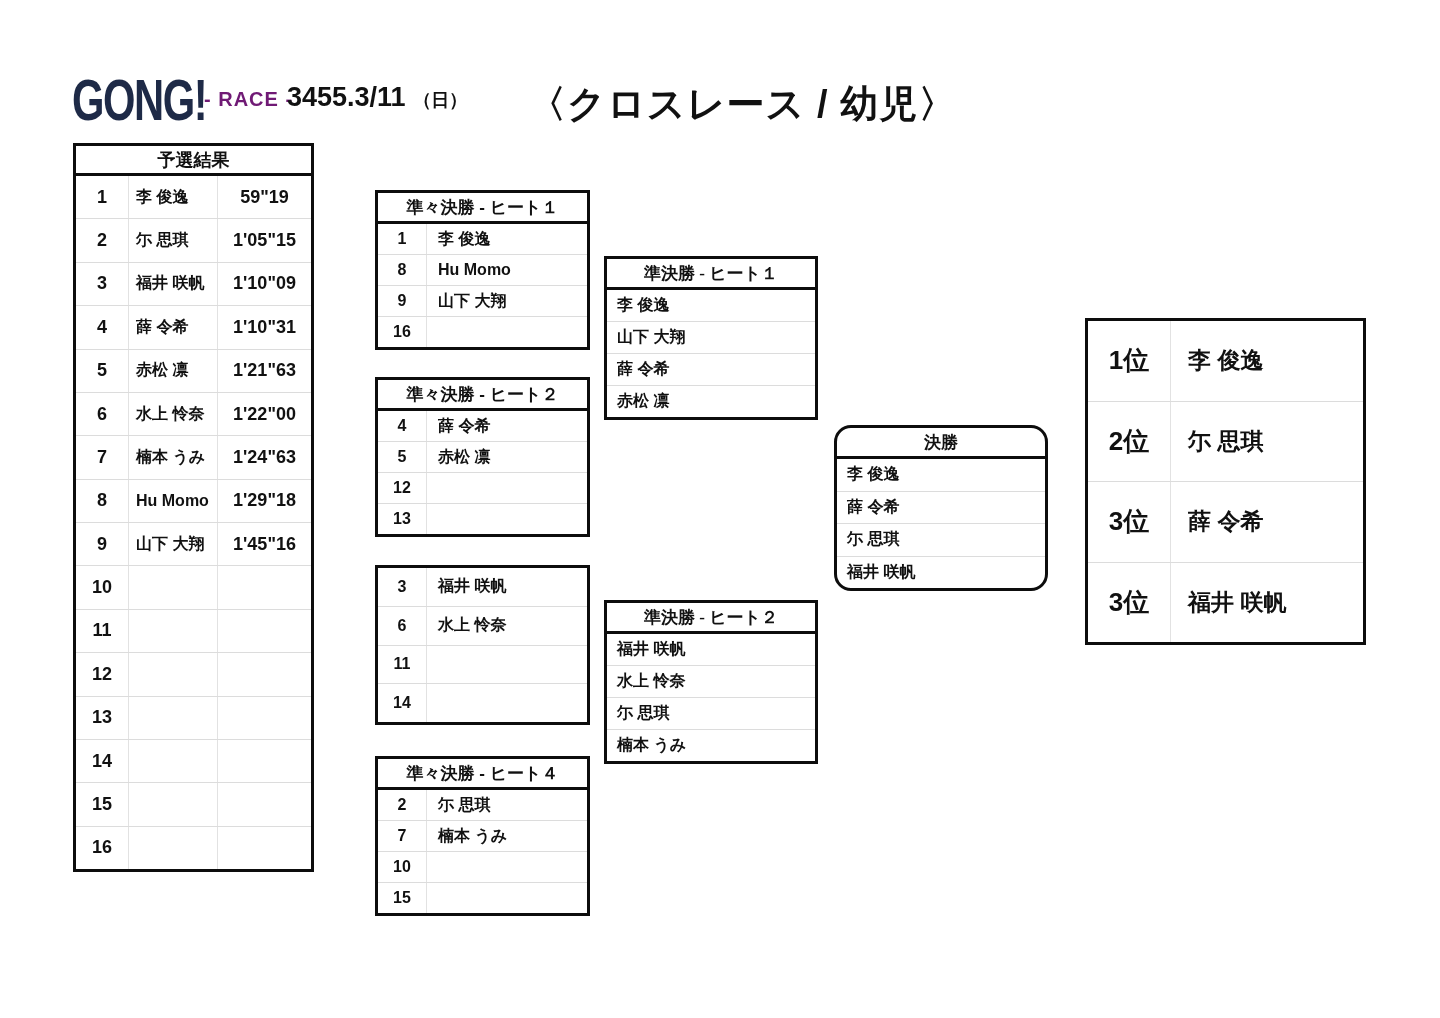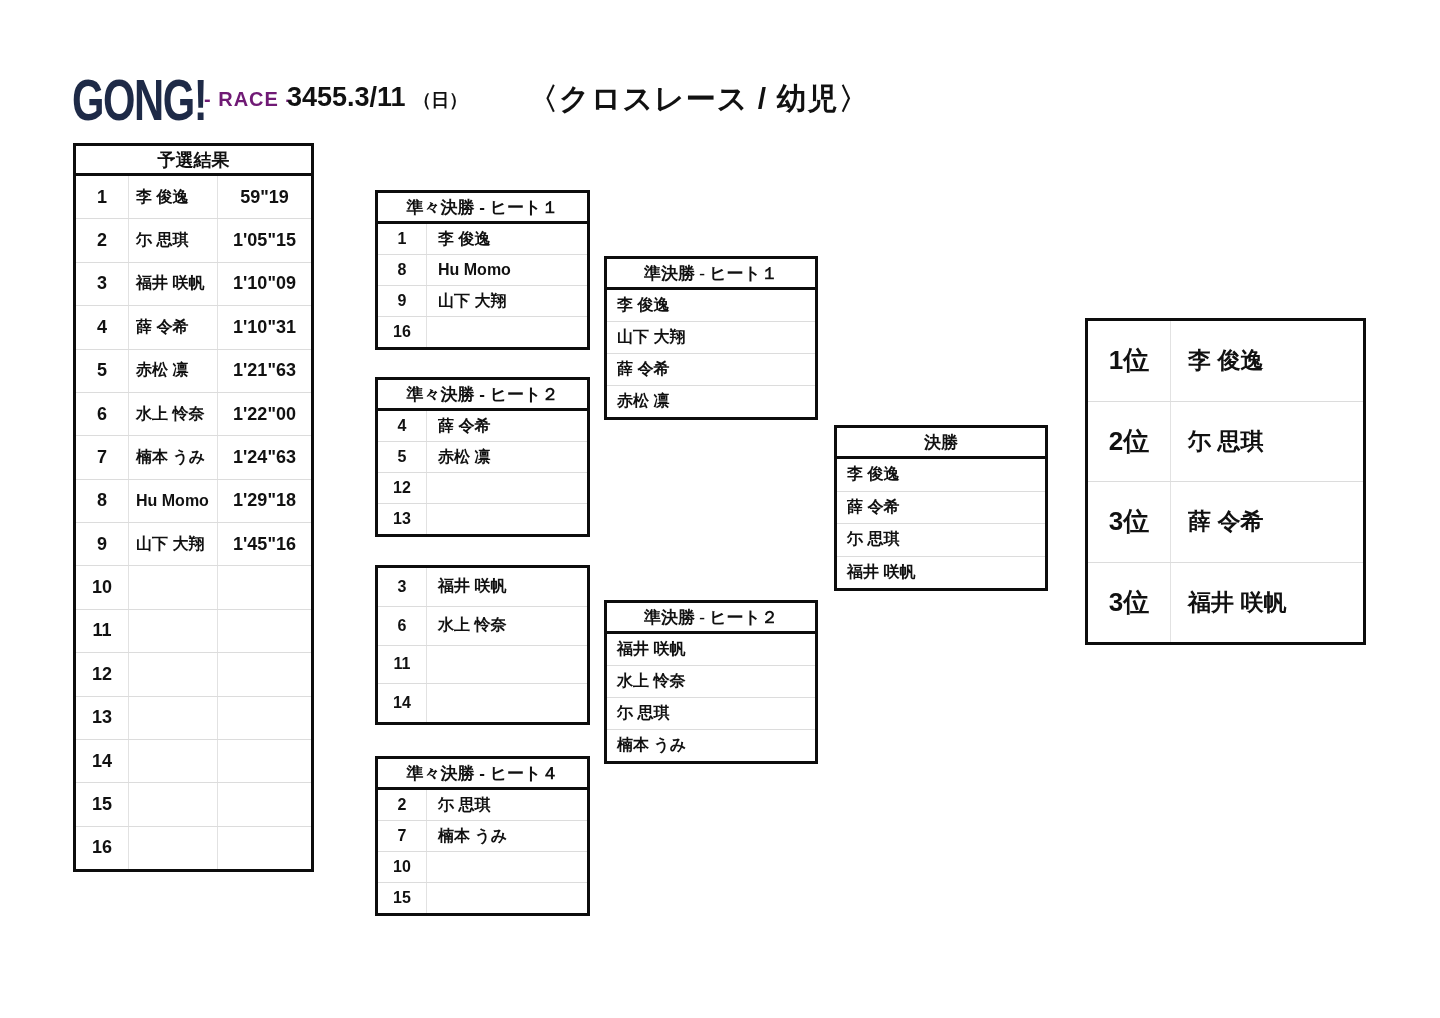--- a/index.html
+++ b/index.html
@@ -8,21 +8,21 @@
 
   
   .brand-logo { position:absolute; left:72px; top:66px; font-size:58px; font-weight:800;
                 color:#1e2a47; letter-spacing:-2px; transform:scale(0.72,1.0);
                 transform-origin:left top; white-space:nowrap; }
   .brand-sub  { position:absolute; left:204px; top:88px; font-size:20px; font-weight:bold;
                 color:#701a75; letter-spacing:1px; white-space:nowrap; }
   .hdr-date   { position:absolute; left:287px; top:82px; font-size:27px; font-weight:bold;
                 color:#111; white-space:nowrap; }
   .hdr-date .day { font-size:18px; font-weight:bold; }
-  .hdr-title  { position:absolute; left:528px; top:79px; font-size:30px; font-weight:bold;
+  .hdr-title  { position:absolute; left:528px; top:79px; font-size:38px; font-weight:bold;
                 color:#111; letter-spacing:1px; white-space:nowrap; }
 
   
   .tbl { position:absolute; border:3px solid #0d0d0d; background:#fff;
          display:flex; flex-direction:column; }
   .tbl-title { flex:0 0 auto; border-bottom:3px solid #0d0d0d; display:flex;
                align-items:center; justify-content:center; font-weight:bold; color:#111; }
   .rows { flex:1 1 auto; display:flex; flex-direction:column; }
   .row  { flex:1 1 0; display:flex; align-items:stretch; min-height:0; }
   .row + .row { border-top:1px solid #dcdcdc; }
@@ -39,21 +39,21 @@
   
   .qf { left:375px; width:215px; height:160px;margin-top:44px; }
   .qf .tbl-title { height:31px; font-size:17px; }
   #qf1 { top:146px; } #qf2 { top:333px; } #qf3 { top:521px; } #qf4 { top:712px; }
   .qf-num  { width:48px; justify-content:center; font-size:16px; }
   .qf-name { flex:1; padding-left:11px; font-size:16px; }
 
   
   .sf { left:604px; width:214px; height:164px; }
   #sf1 { top:256px; } #sf2 { top:600px; }
-  #final { left:834px; top:425px; width:214px; height:166px; }
+  #final { left:834px; top:425px; width:214px; height:166px;border-radius:17px; }
   .sf .tbl-title, #final .tbl-title { height:31px; font-size:17px;font-family:Liberation Serif, serif; }
   .sf-name { flex:1; padding-left:10px; font-size:16px; }
 
   
   #results { left:1085px; top:318px; width:281px; height:327px; }
   #results .tbl-title { height:65px; font-size:30px; letter-spacing:3px;
                         background:#0d0d0d; color:#fff; border-bottom:3px solid #0d0d0d; }
   .res-rank { width:82px; justify-content:center; font-size:26px; }
   .res-name { flex:1; padding-left:17px; font-size:23px; }
 </style>

